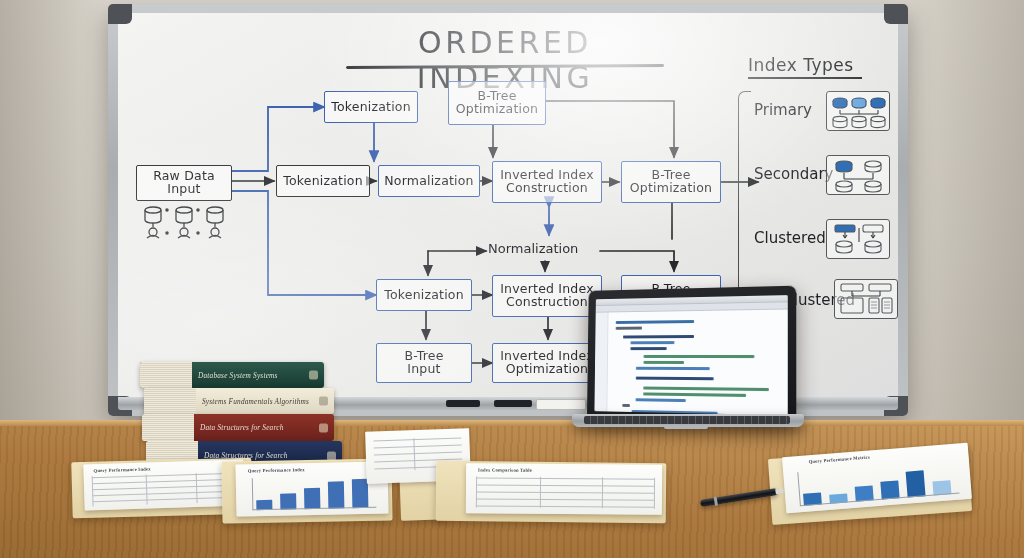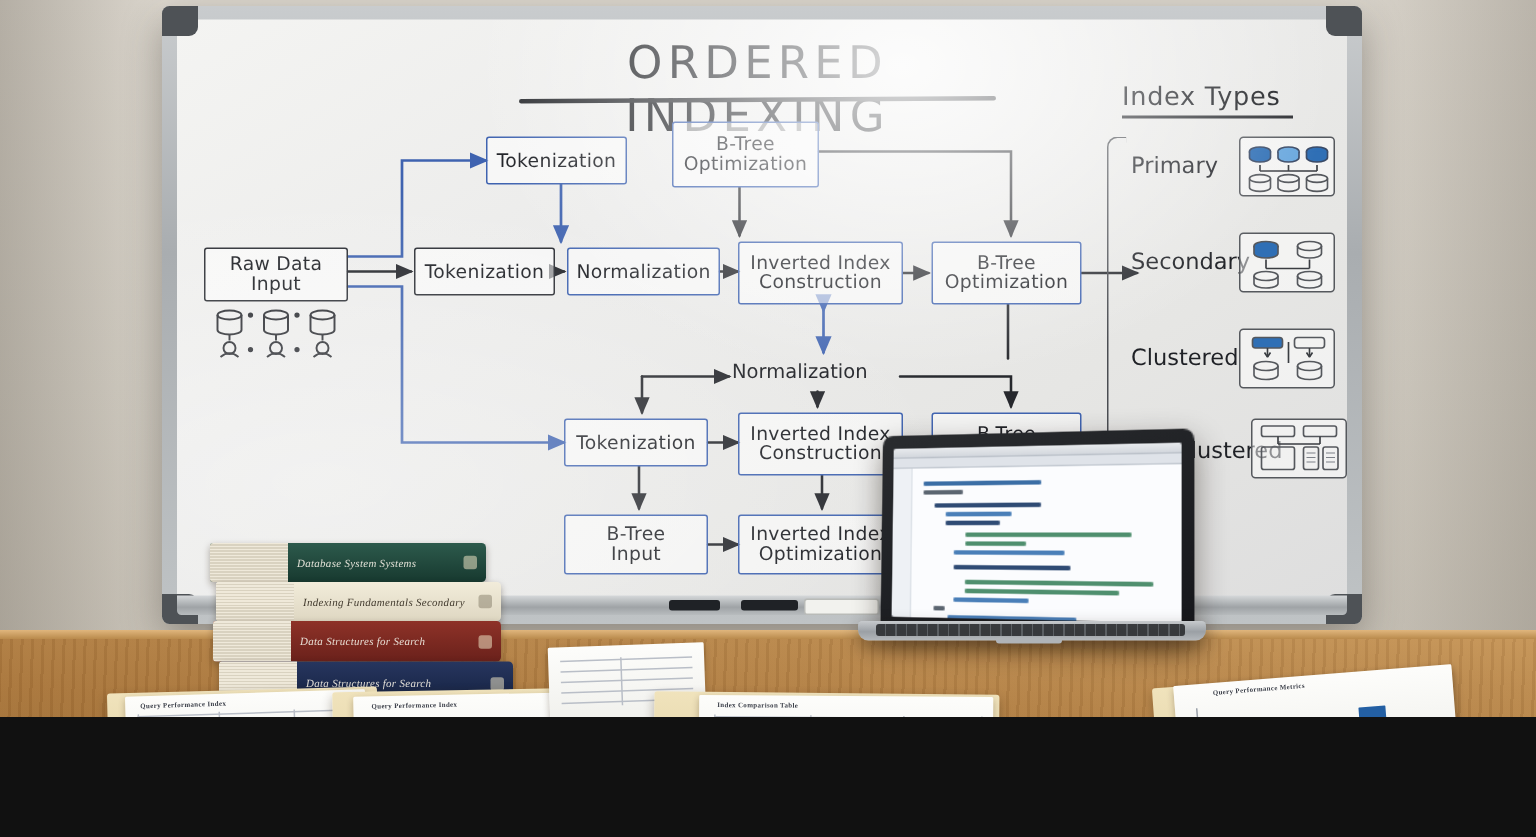--- a/index.html
+++ b/index.html
@@ -1,17 +1,17 @@
 <!DOCTYPE html>
 <html><head>
 <meta charset="utf-8">
 <style>
   html,body{margin:0;padding:0;background:#111;}
   .scene{
-    position:relative;width:1024px;height:478px;overflow:hidden;
+    position:relative;width:1024px;height:558px;overflow:hidden;
     font-family:"DejaVu Sans",sans-serif;
     background:linear-gradient(160deg,#d9d4cb 0%,#cfcac0 40%,#c6c0b5 100%);
   }
   
   .wall{position:absolute;left:0;top:0;width:1024px;height:470px;
     background:linear-gradient(180deg,#dcd7ce 0%,#d3cec4 55%,#c9c3b8 100%);}
   .wall-shade{position:absolute;left:0;top:0;width:110px;height:470px;
     background:linear-gradient(90deg,rgba(90,82,70,.30),rgba(90,82,70,0));}
   .wall-shade-r{position:absolute;right:0;top:0;width:130px;height:470px;
     background:linear-gradient(270deg,rgba(90,82,70,.26),rgba(90,82,70,0));}
@@ -363,21 +363,21 @@
   <div class="desk-edge"></div>
 
   <div class="bookstack">
     <div class="book" style="top:0;width:184px;height:26px;background:linear-gradient(180deg,#2d5a4c,#17392f);">
       <div class="pages"></div>
       <span class="spine-txt">Database System Systems</span>
       <span class="endcap"></span>
     </div>
     <div class="book" style="top:26px;left:4px;width:190px;height:26px;background:linear-gradient(180deg,#f2ecda,#ded7c2);">
       <div class="pages"></div>
-      <span class="spine-txt" style="color:#3a3226;opacity:.95;">Indexing Fundamentals Secondary</span>
+      <span class="spine-txt" style="color:#3a3226;opacity:.95;">Systems Fundamentals Algorithms</span>
       <span class="endcap" style="background:rgba(90,80,60,.35);"></span>
     </div>
     <div class="book" style="top:52px;left:2px;width:192px;height:27px;background:linear-gradient(180deg,#8e3228,#6a211b);">
       <div class="pages"></div>
       <span class="spine-txt">Data Structures for Search</span>
       <span class="endcap"></span>
     </div>
     <div class="book" style="top:79px;left:6px;width:196px;height:29px;background:linear-gradient(180deg,#27365f,#14213f);">
       <div class="pages"></div>
       <span class="spine-txt">Data Structures for Search</span>

